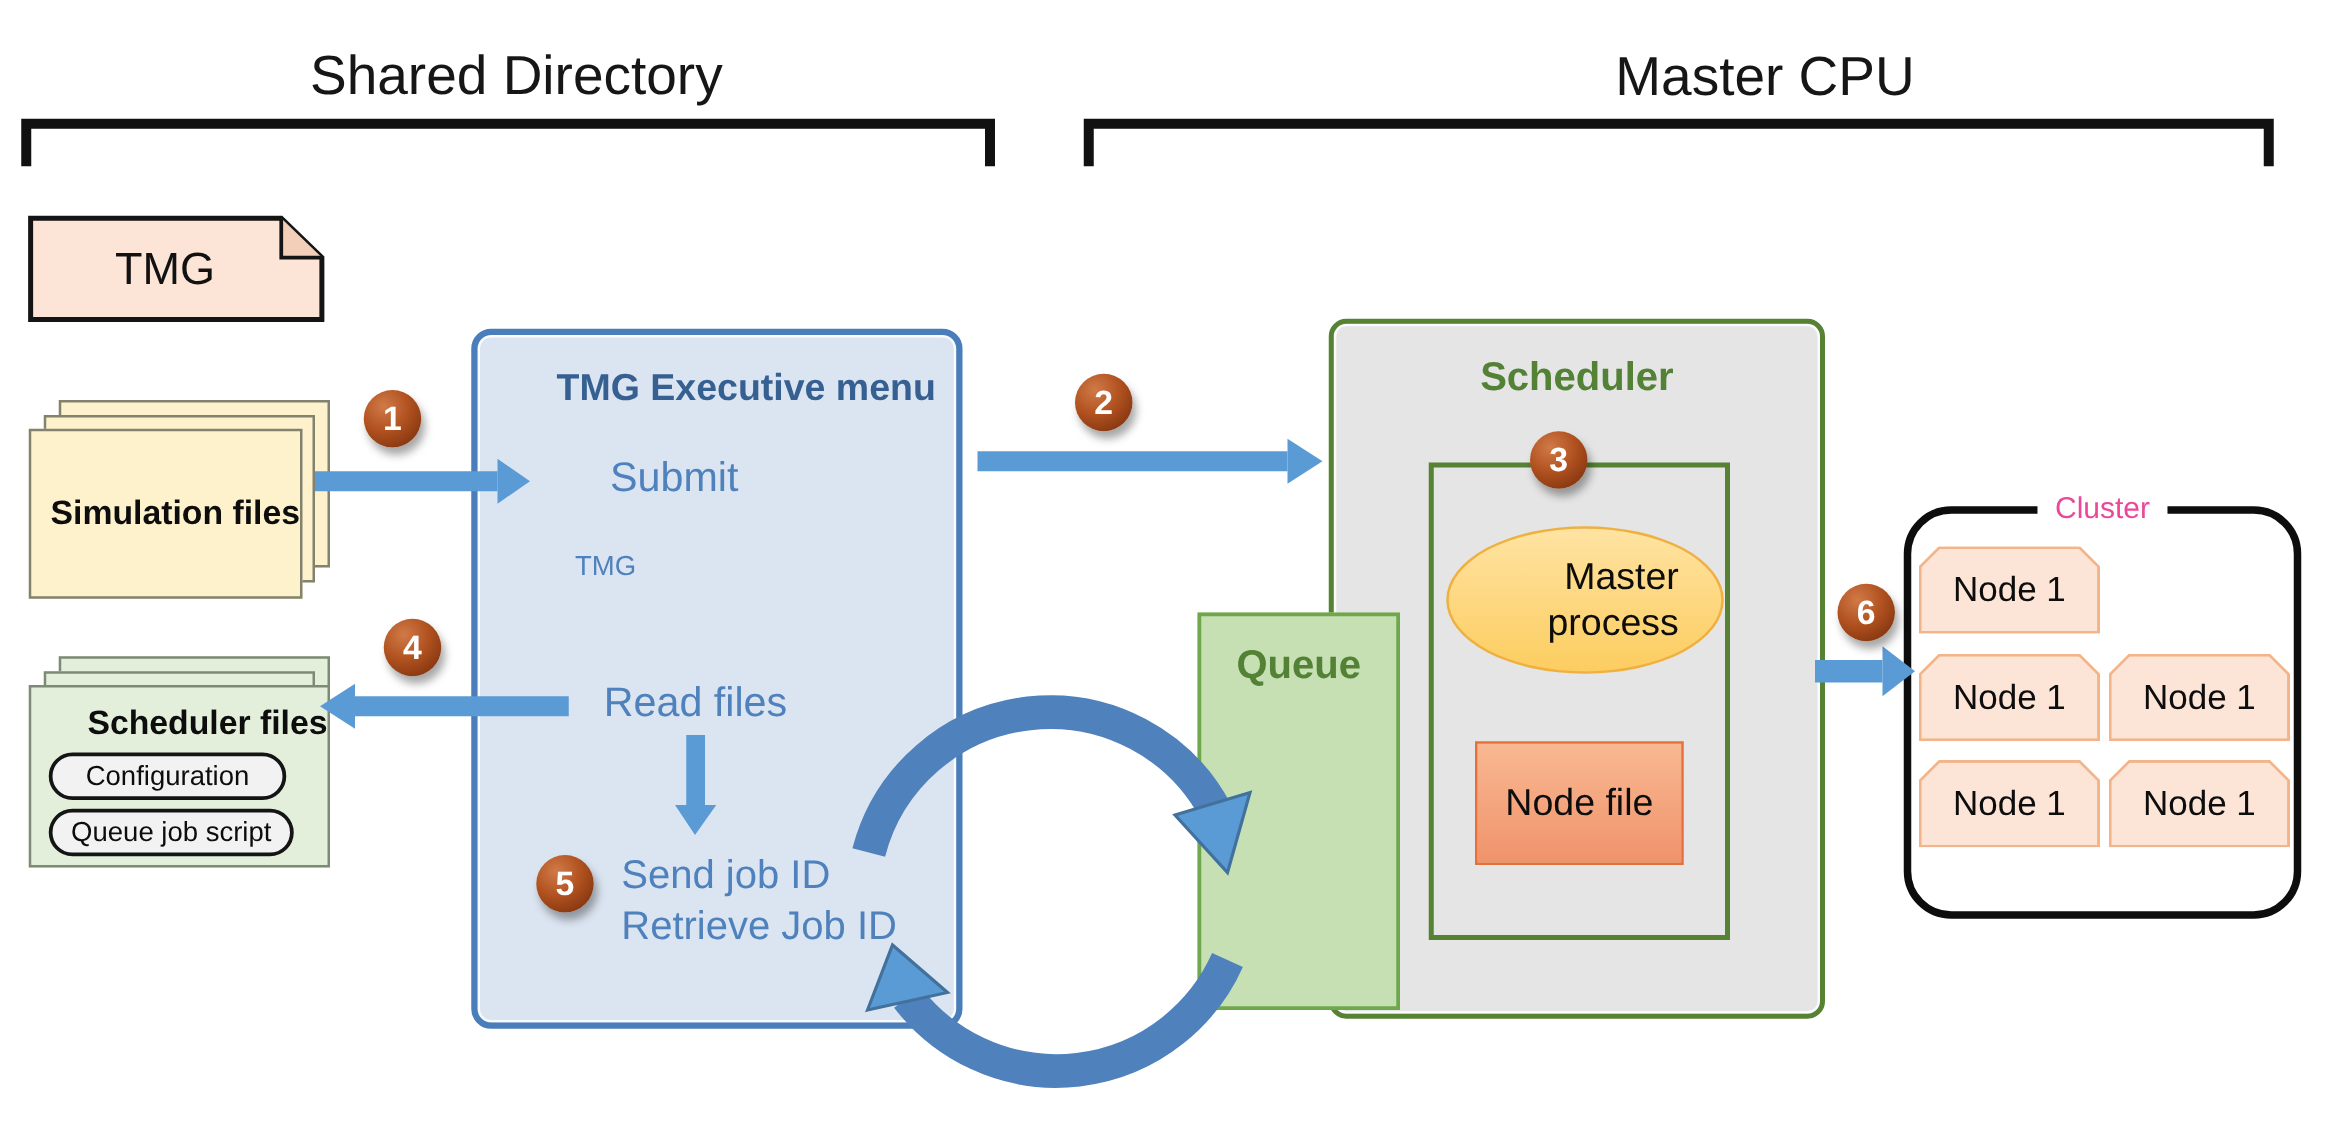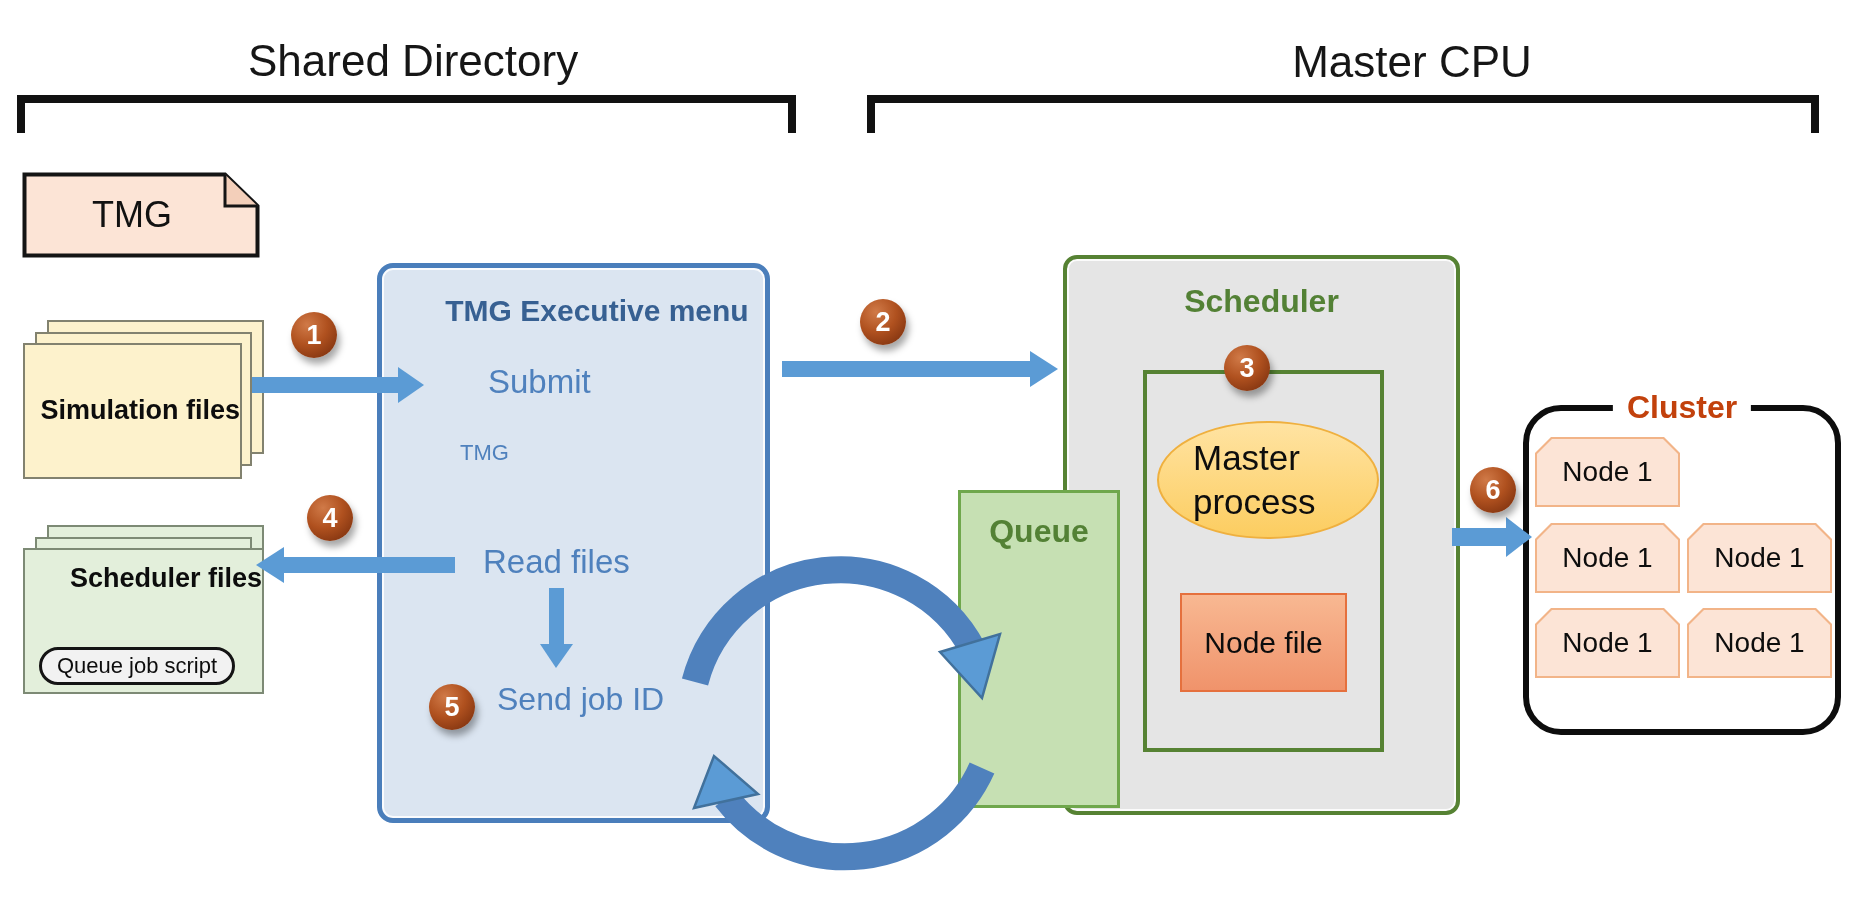--- a/index.html
+++ b/index.html
@@ -36,42 +36,42 @@
     background:#e5e5e5;border:4px solid #568233;border-radius:14px;
     box-shadow:inset 0 0 0 2px rgba(255,255,255,0.85);
   }
   .sched-title{position:absolute;left:0;top:24px;width:100%;text-align:center;
     font-size:32px;font-weight:bold;color:#538135;}
   .inner-box{position:absolute;left:1143px;top:370px;width:241px;height:382px;
     box-sizing:border-box;border:4px solid #568233;}
   .ellipse{
     position:absolute;left:1157px;top:421px;width:222px;height:118px;border-radius:50%;
     background:linear-gradient(180deg,#ffe3a2 0%,#fccd60 100%);border:2px solid #efb03f;
-    box-sizing:border-box;display:flex;align-items:center;justify-content:center;text-align:left;
-    font-size:35px;color:#0d0d0d;line-height:1.25;padding:0 34px;
+    box-sizing:border-box;display:flex;align-items:center;justify-content:center;text-align:right;
+    font-size:30px;color:#0d0d0d;line-height:1.25;padding:0 34px;
   }
   .host{
     position:absolute;left:1180px;top:593px;width:167px;height:99px;box-sizing:border-box;
     background:linear-gradient(180deg,#f8b892 0%,#f0936b 100%);border:2px solid #e5703d;
     display:flex;align-items:center;justify-content:center;font-size:30px;color:#0d0d0d;
   }
   .queue-box{
     position:absolute;left:958px;top:490px;width:162px;height:318px;box-sizing:border-box;
     background:#c6e0b3;border:3px solid #6fa74c;
   }
   .queue-label{position:absolute;left:0;top:20px;width:100%;text-align:center;
     font-size:32px;font-weight:bold;color:#538135;}
   
   .cluster-box{
     position:absolute;left:1523px;top:405px;width:318px;height:330px;box-sizing:border-box;
     background:#fff;border:6px solid #0d0d0d;border-radius:38px;
   }
   .cluster-legend{
     position:absolute;top:-24px;left:50%;transform:translateX(-50%);
-    background:#fff;padding:0 14px;font-size:32px;font-weight:bold;color:#c2410c;line-height:40px;
+    background:#fff;padding:0 14px;font-size:24px;font-weight:normal;color:#ec4899;line-height:40px;
   }
   .chip{position:absolute;width:145px;height:70px;background:#f2b488;
     clip-path:polygon(0 16px,16px 0,calc(100% - 16px) 0,100% 16px,100% 100%,0 100%);}
   .chip-in{position:absolute;left:2px;top:2px;right:2px;bottom:2px;background:#fce4d6;
     clip-path:polygon(0 15px,15px 0,calc(100% - 15px) 0,100% 15px,100% 100%,0 100%);
     display:flex;align-items:center;justify-content:center;font-size:28px;color:#0d0d0d;}
   
   .badge{
     position:absolute;width:46px;height:46px;border-radius:50%;
     background:radial-gradient(circle at 35% 28%,#d07a48 0%,#b0511f 45%,#823410 85%);
@@ -103,30 +103,32 @@
     <div class="card sim" style="left:23px;top:343px;width:215px;height:132px;">
       <div class="abs card-label" style="left:0;top:50px;width:100%;">Simulation files</div>
     </div>
   </div>
 
   <div>
     <div class="card sched" style="left:47px;top:525px;width:213px;height:142px;"></div>
     <div class="card sched" style="left:35px;top:537px;width:213px;height:142px;"></div>
     <div class="card sched" style="left:23px;top:548px;width:215px;height:142px;padding-left:22px;">
       <div class="abs card-label" style="left:0;top:13px;width:100%;">Scheduler files</div>
+      <div class="pill" style="left:14px;top:52px;width:184px;height:32px;">Configuration</div>
       <div class="pill" style="left:14px;top:97px;width:190px;height:32px;">Queue job script</div>
     </div>
   </div>
 
   <div class="menu-box">
     <div class="menu-title">TMG Executive menu</div>
     <div class="menu-item" style="left:106px;top:95px;font-size:33px;">Submit</div>
     <div class="menu-item" style="left:78px;top:172px;font-size:22px;">TMG</div>
     <div class="menu-item" style="left:101px;top:275px;font-size:33px;">Read files</div>
     <div class="menu-item" style="left:115px;top:413px;font-size:32px;">Send job ID</div>
+    <div class="menu-item" style="left:115px;top:454px;font-size:32px;">Retrieve Job ID</div>
   </div>
 
   <div class="sched-box">
     <div class="sched-title">Scheduler</div>
   </div>
   <div class="inner-box"></div>
   <div class="ellipse">Master process</div>
   <div class="host">Node file</div>
 
   <div class="queue-box">

